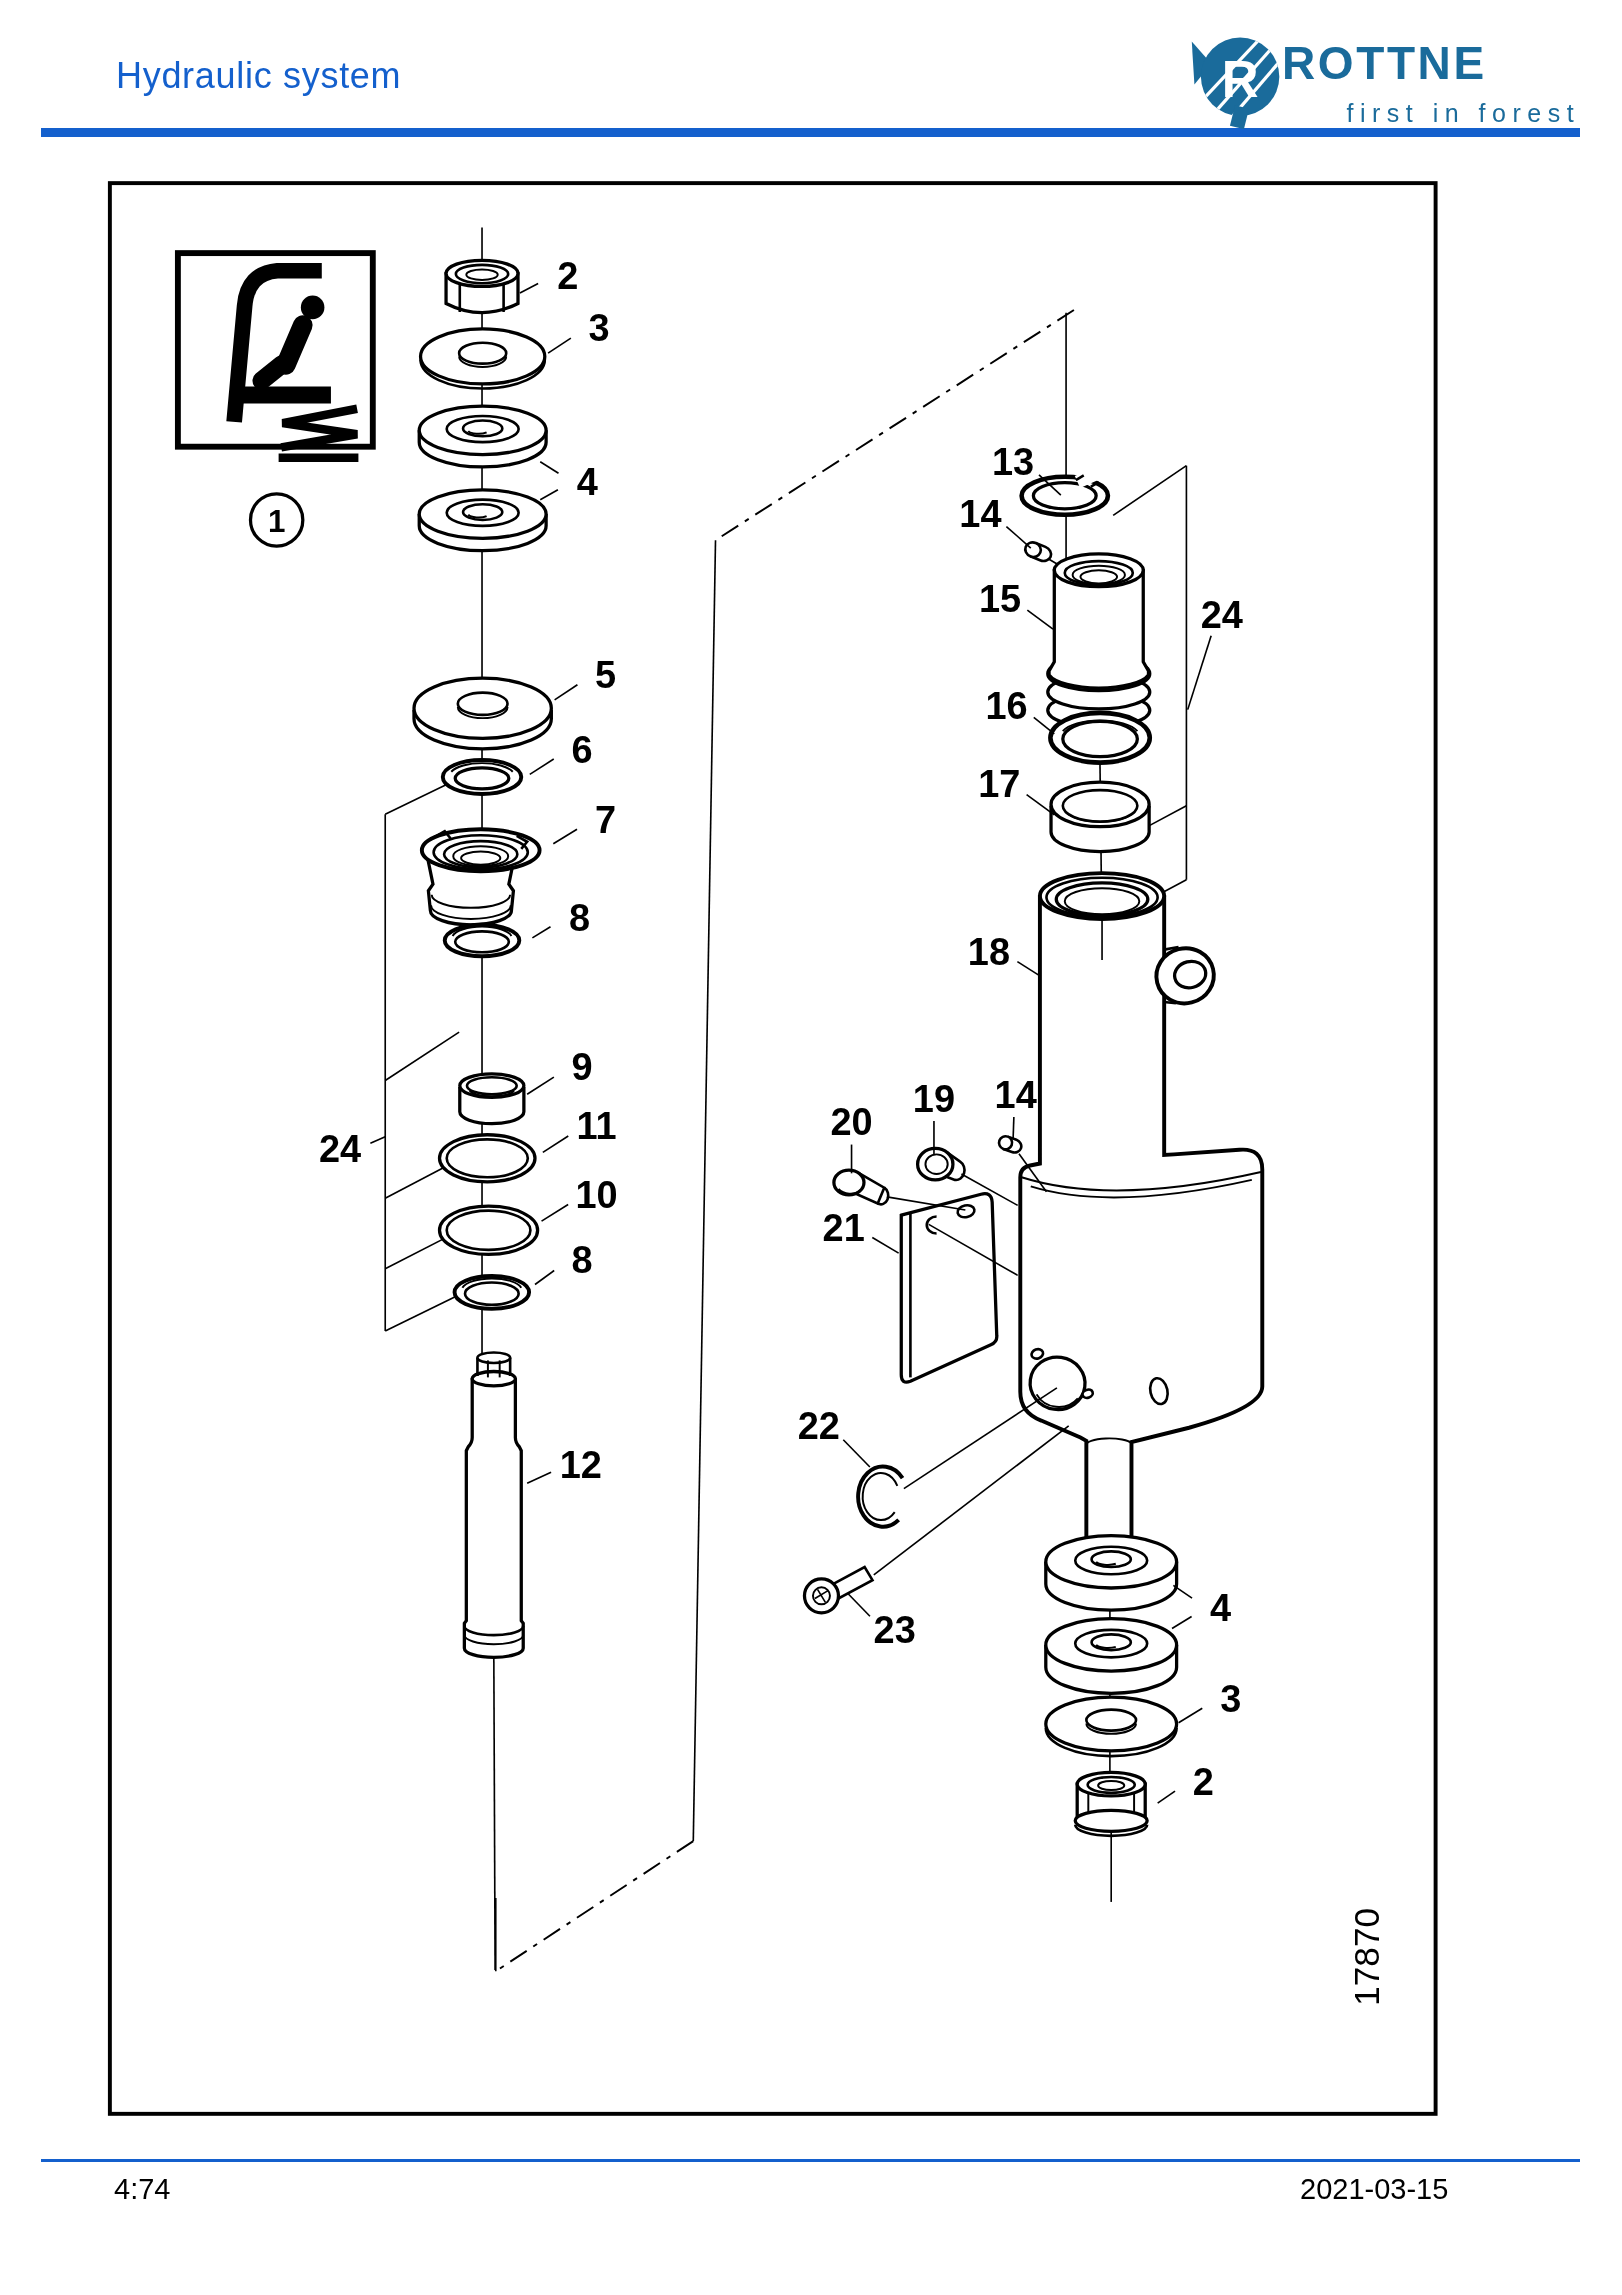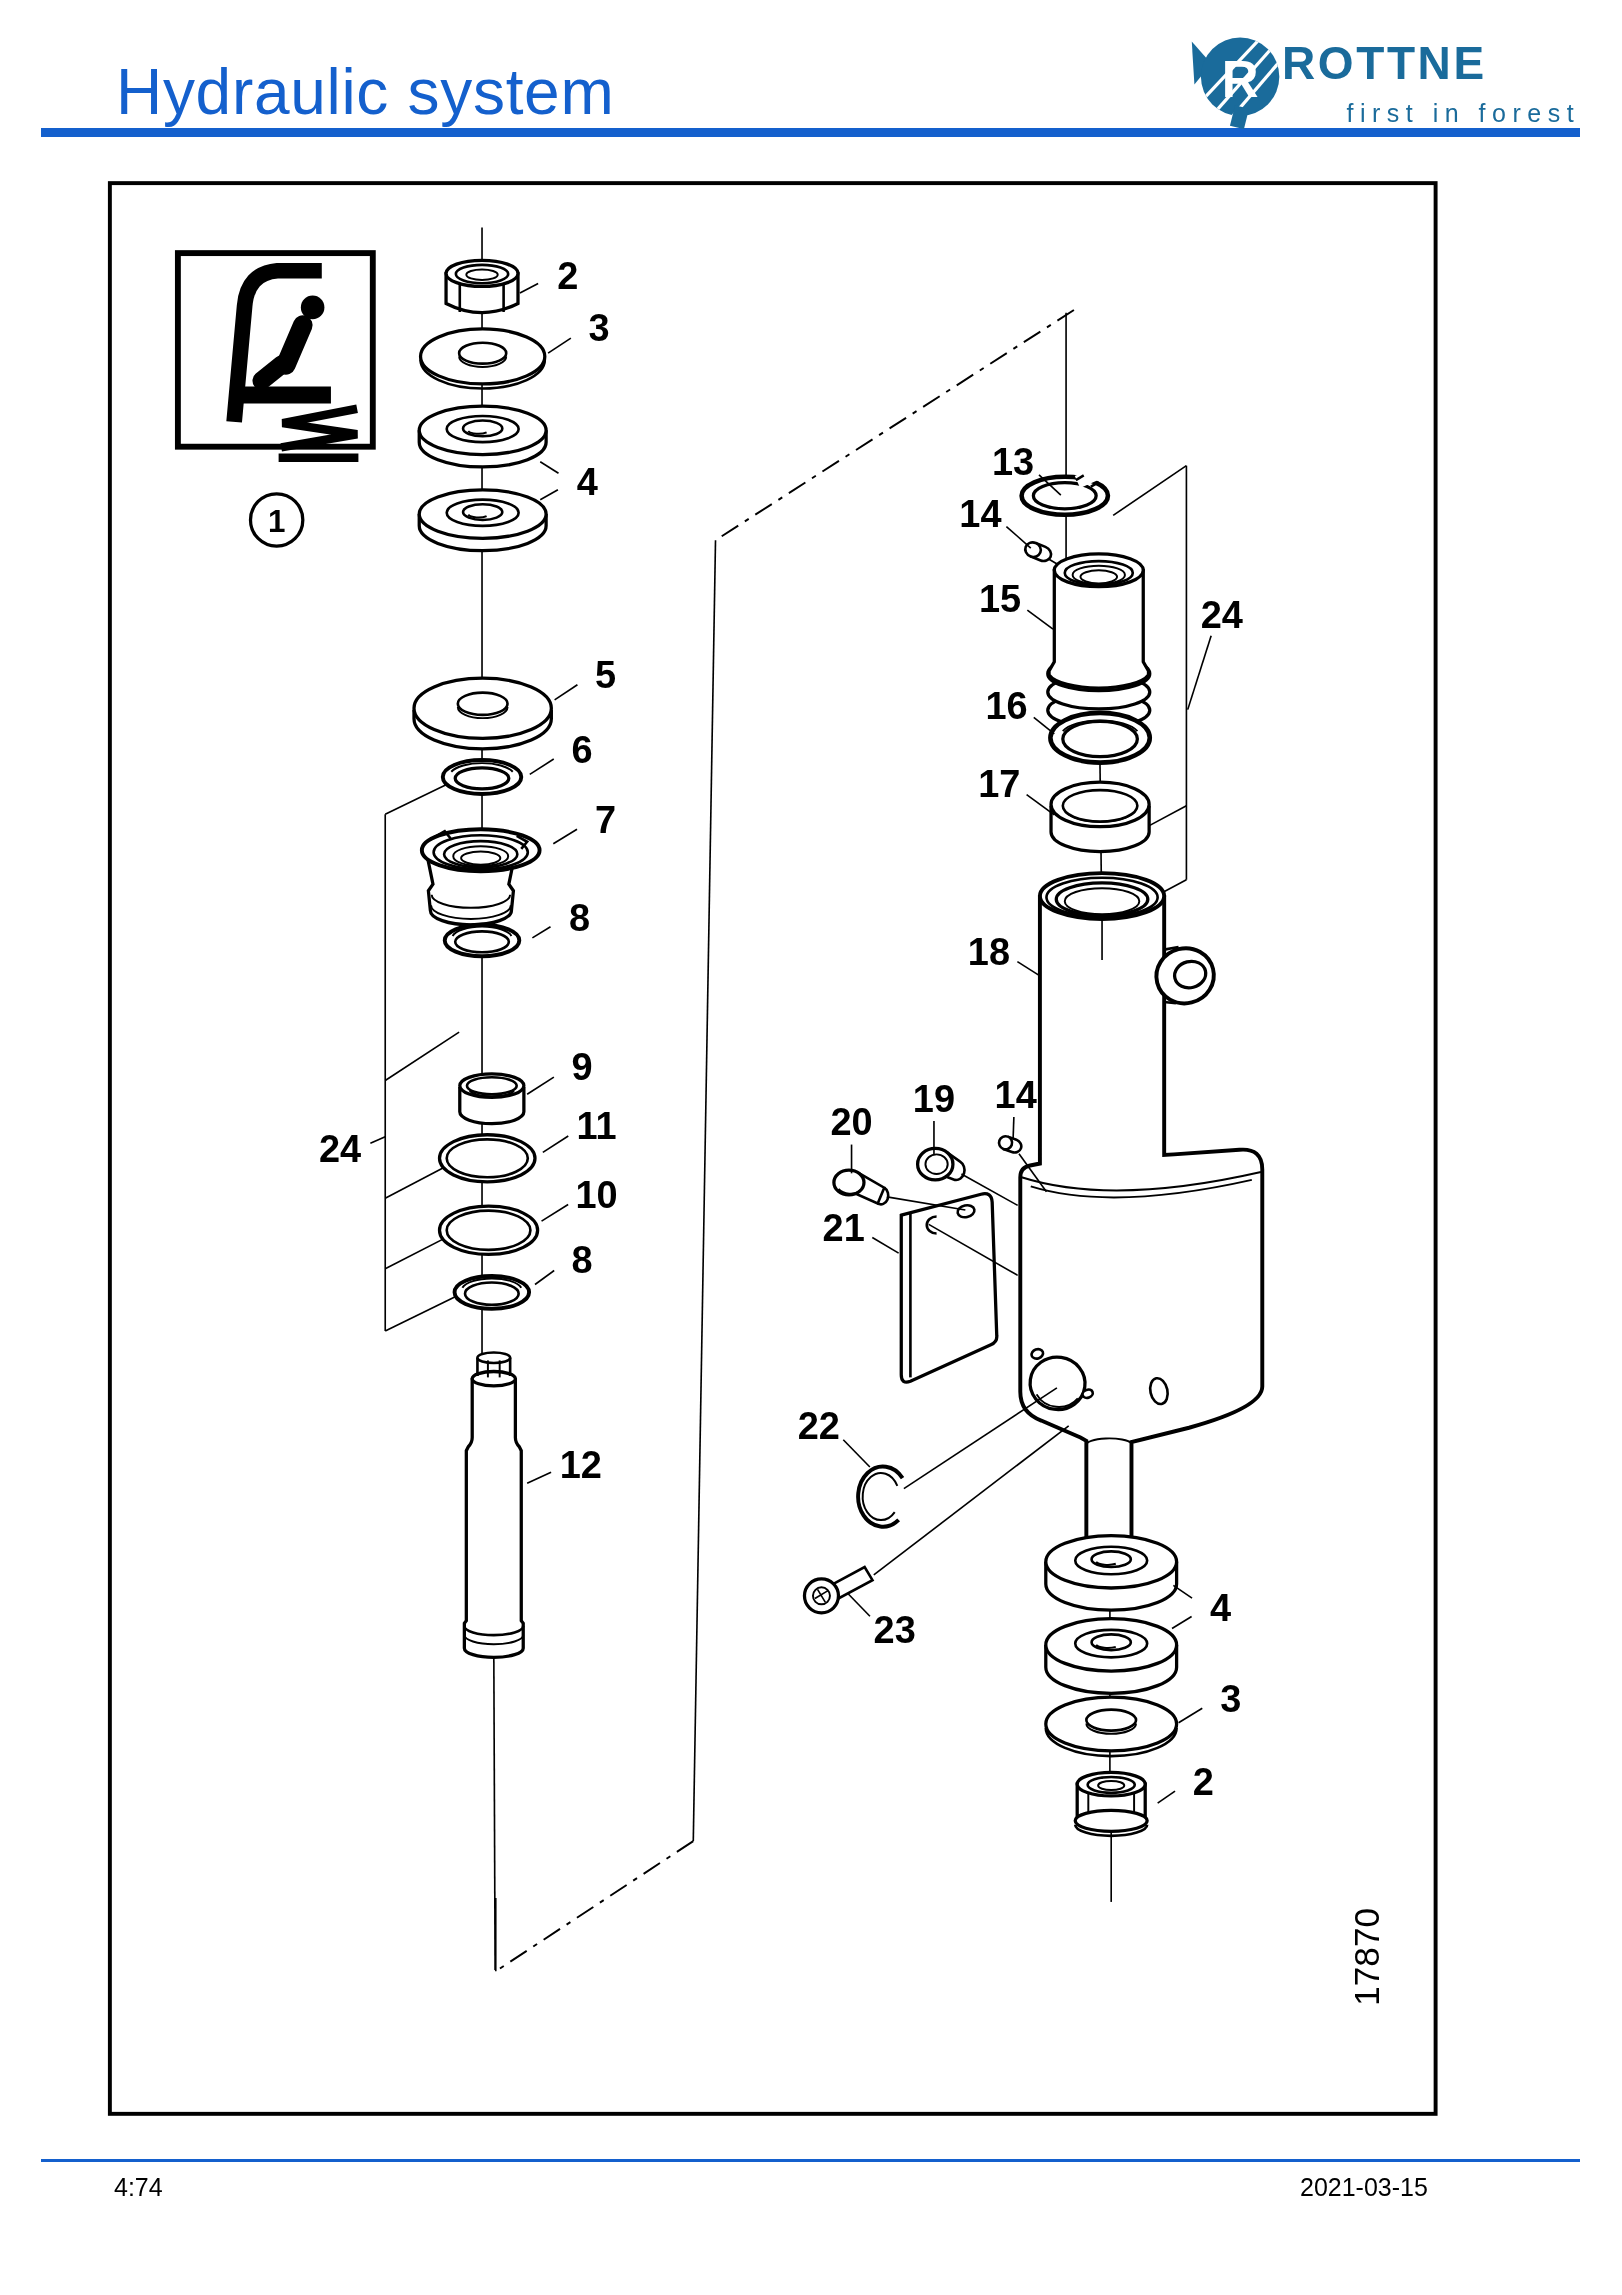--- a/index.html
+++ b/index.html
@@ -1,28 +1,28 @@
 <!DOCTYPE html>
 <html style="font-size:10.5px"><head>
 <meta charset="utf-8">
 <style>
   html,body{margin:0;padding:0;background:#ffffff;}
   #page{position:relative;width:1622px;height:2295px;background:#fff;overflow:hidden;
         font-family:"Liberation Sans", sans-serif;}
   #diagram-svg{position:absolute;left:0;top:0;}
-  .hdr-title{position:absolute;left:116px;top:55px;font-size:64px;color:#1460cd;
+  .hdr-title{position:absolute;left:116px;top:55px;font-size:36px;color:#1460cd;
              letter-spacing:0.7px;white-space:nowrap;}
   .hdr-bar{position:absolute;left:41px;top:128px;width:1539px;height:8.5px;background:#1460cd;}
   .logo{position:absolute;left:1185px;top:31px;width:399px;height:92px;}
   .logo-brand{position:absolute;left:97px;top:5.2px;font-size:46px;font-weight:bold;
               color:#1a6b9b;letter-spacing:2.6px;}
   .logo-tag{position:absolute;right:3.9px;top:68px;font-size:25px;color:#1a6b9b;
             letter-spacing:6.5px;white-space:nowrap;}
   .ftr-line{position:absolute;left:41px;top:2159px;width:1539px;height:2.6px;background:#1460cd;}
-  .ftr-text{position:absolute;top:2173px;font-size:25px;color:#000;white-space:nowrap;}
+  .ftr-text{position:absolute;top:2173px;font-size:29px;color:#000;white-space:nowrap;}
   .ftr-page{left:114px;}
   .ftr-center{left:345px;}
   .ftr-date{left:1300px;}
 </style>
 </head>
 <body>
 
 <div id="page">
 
   <svg id="diagram-svg" width="1622" height="2295" viewBox="0 0 2480 3509">

